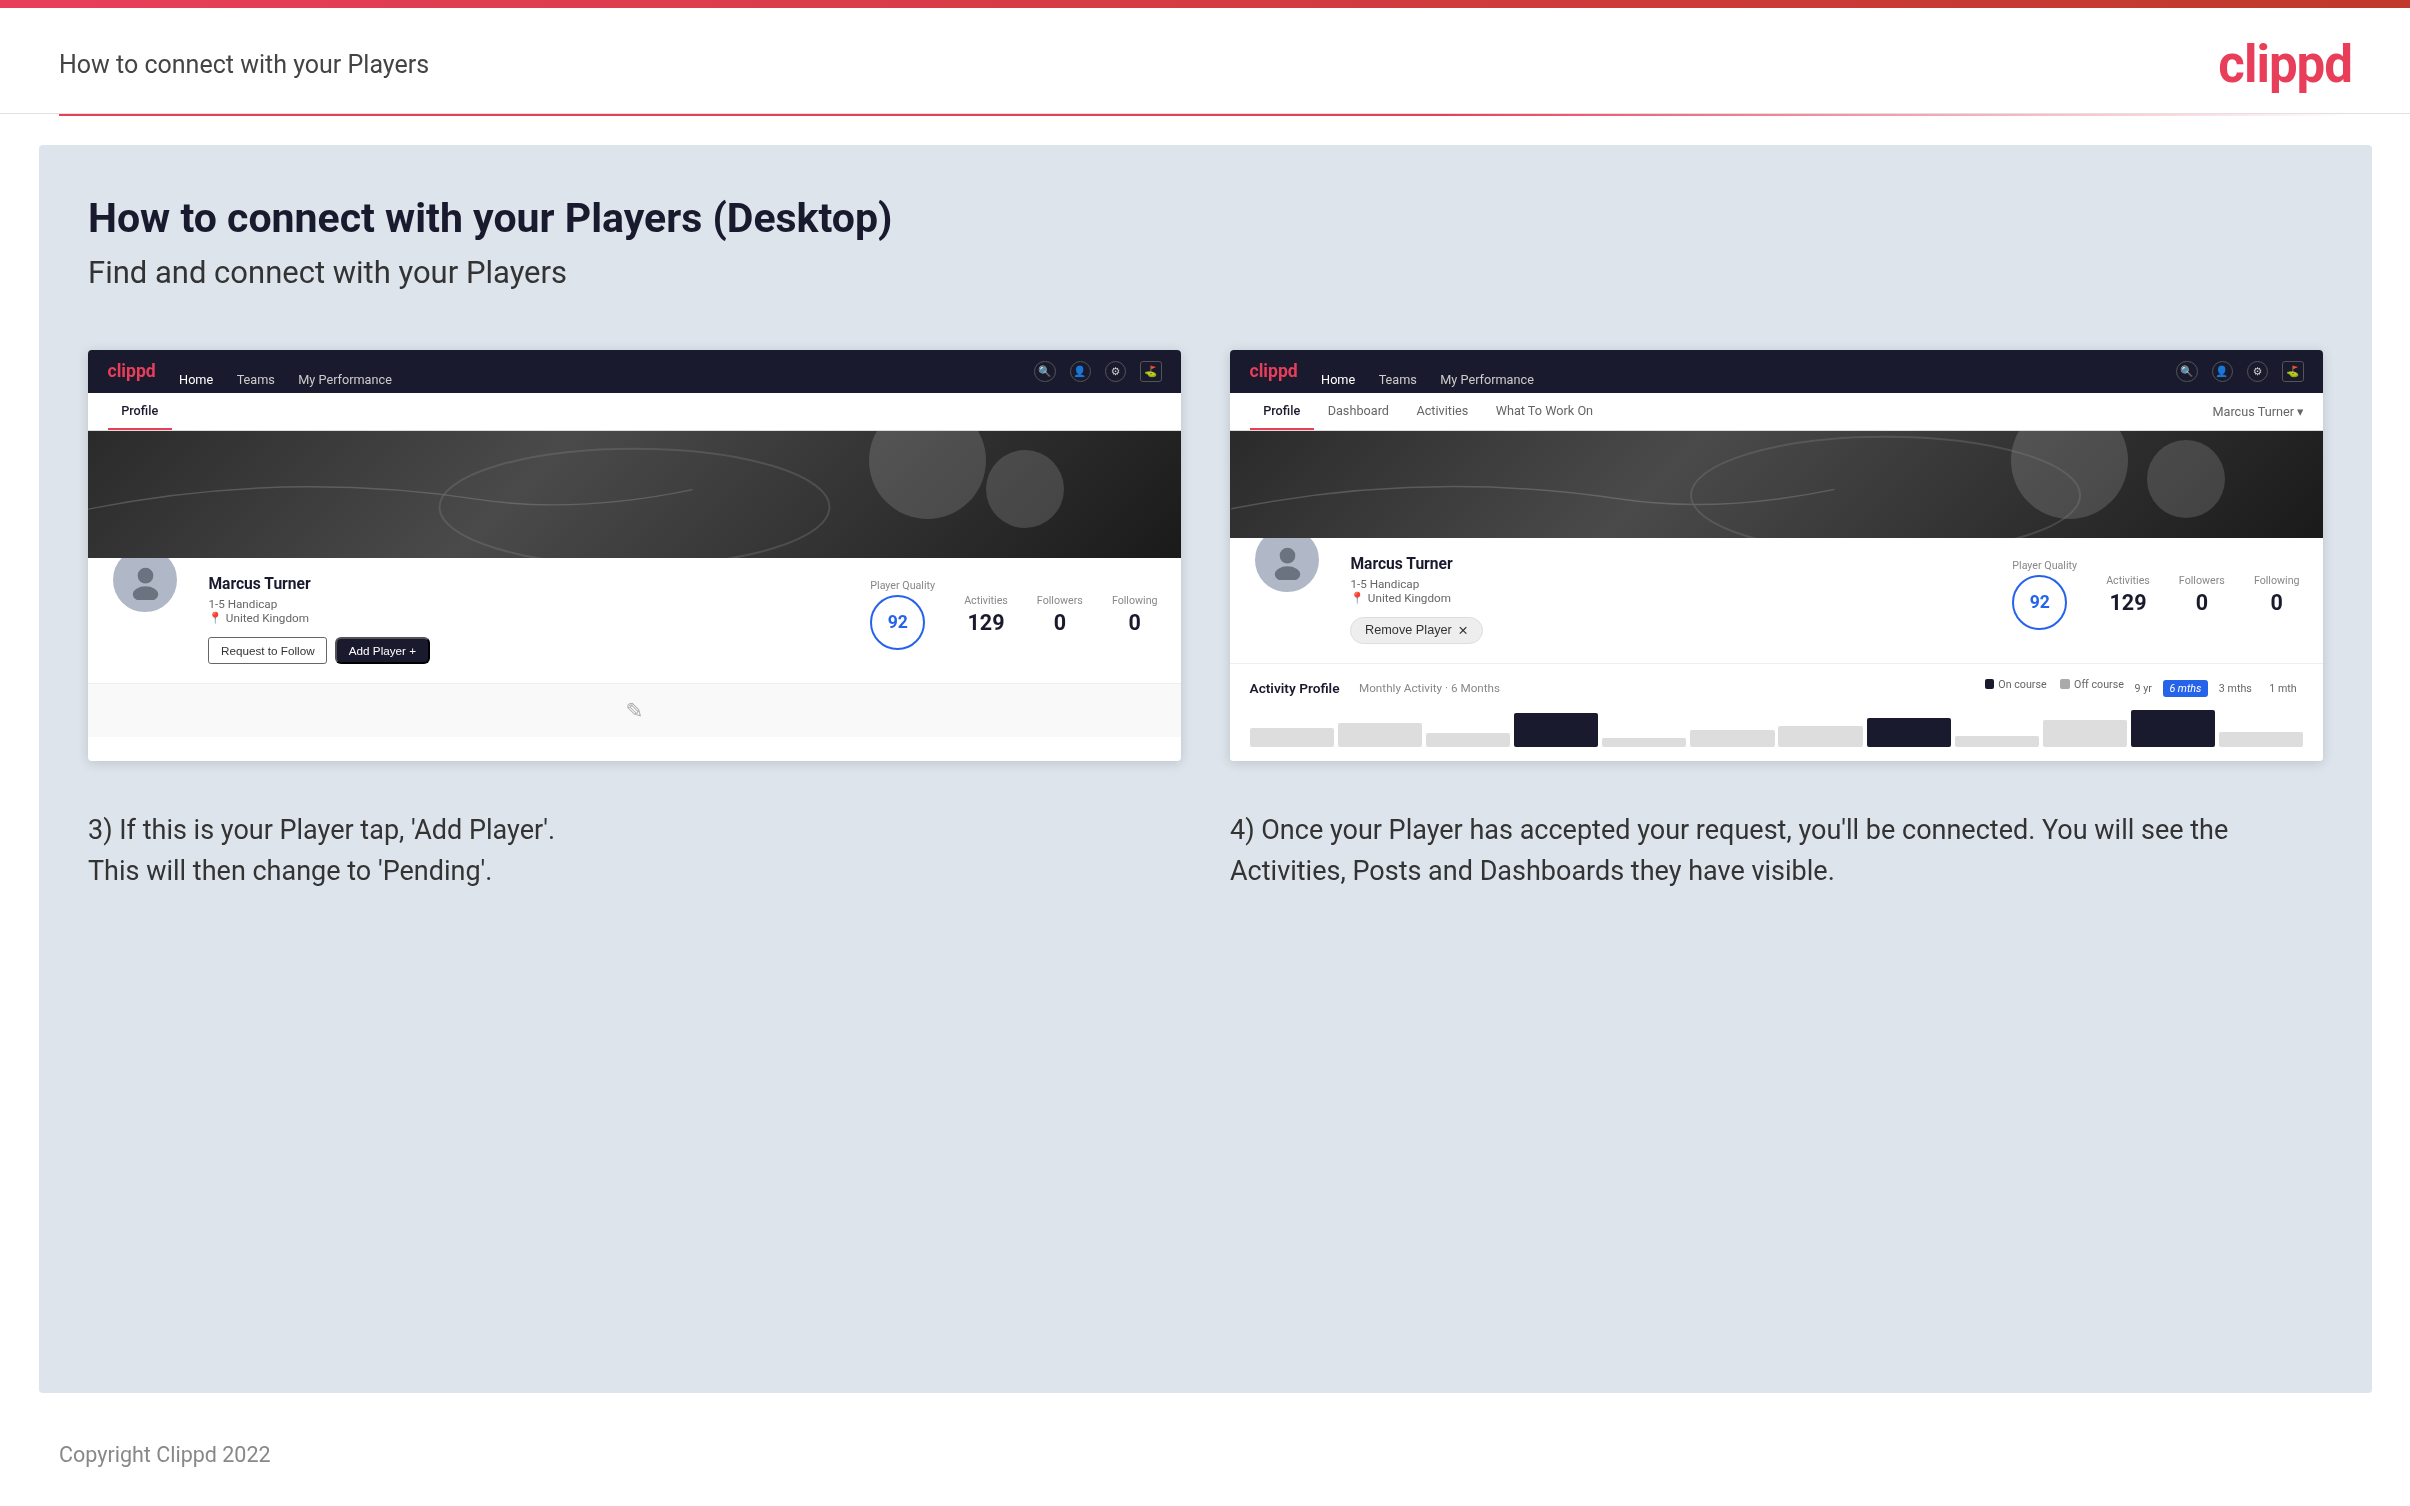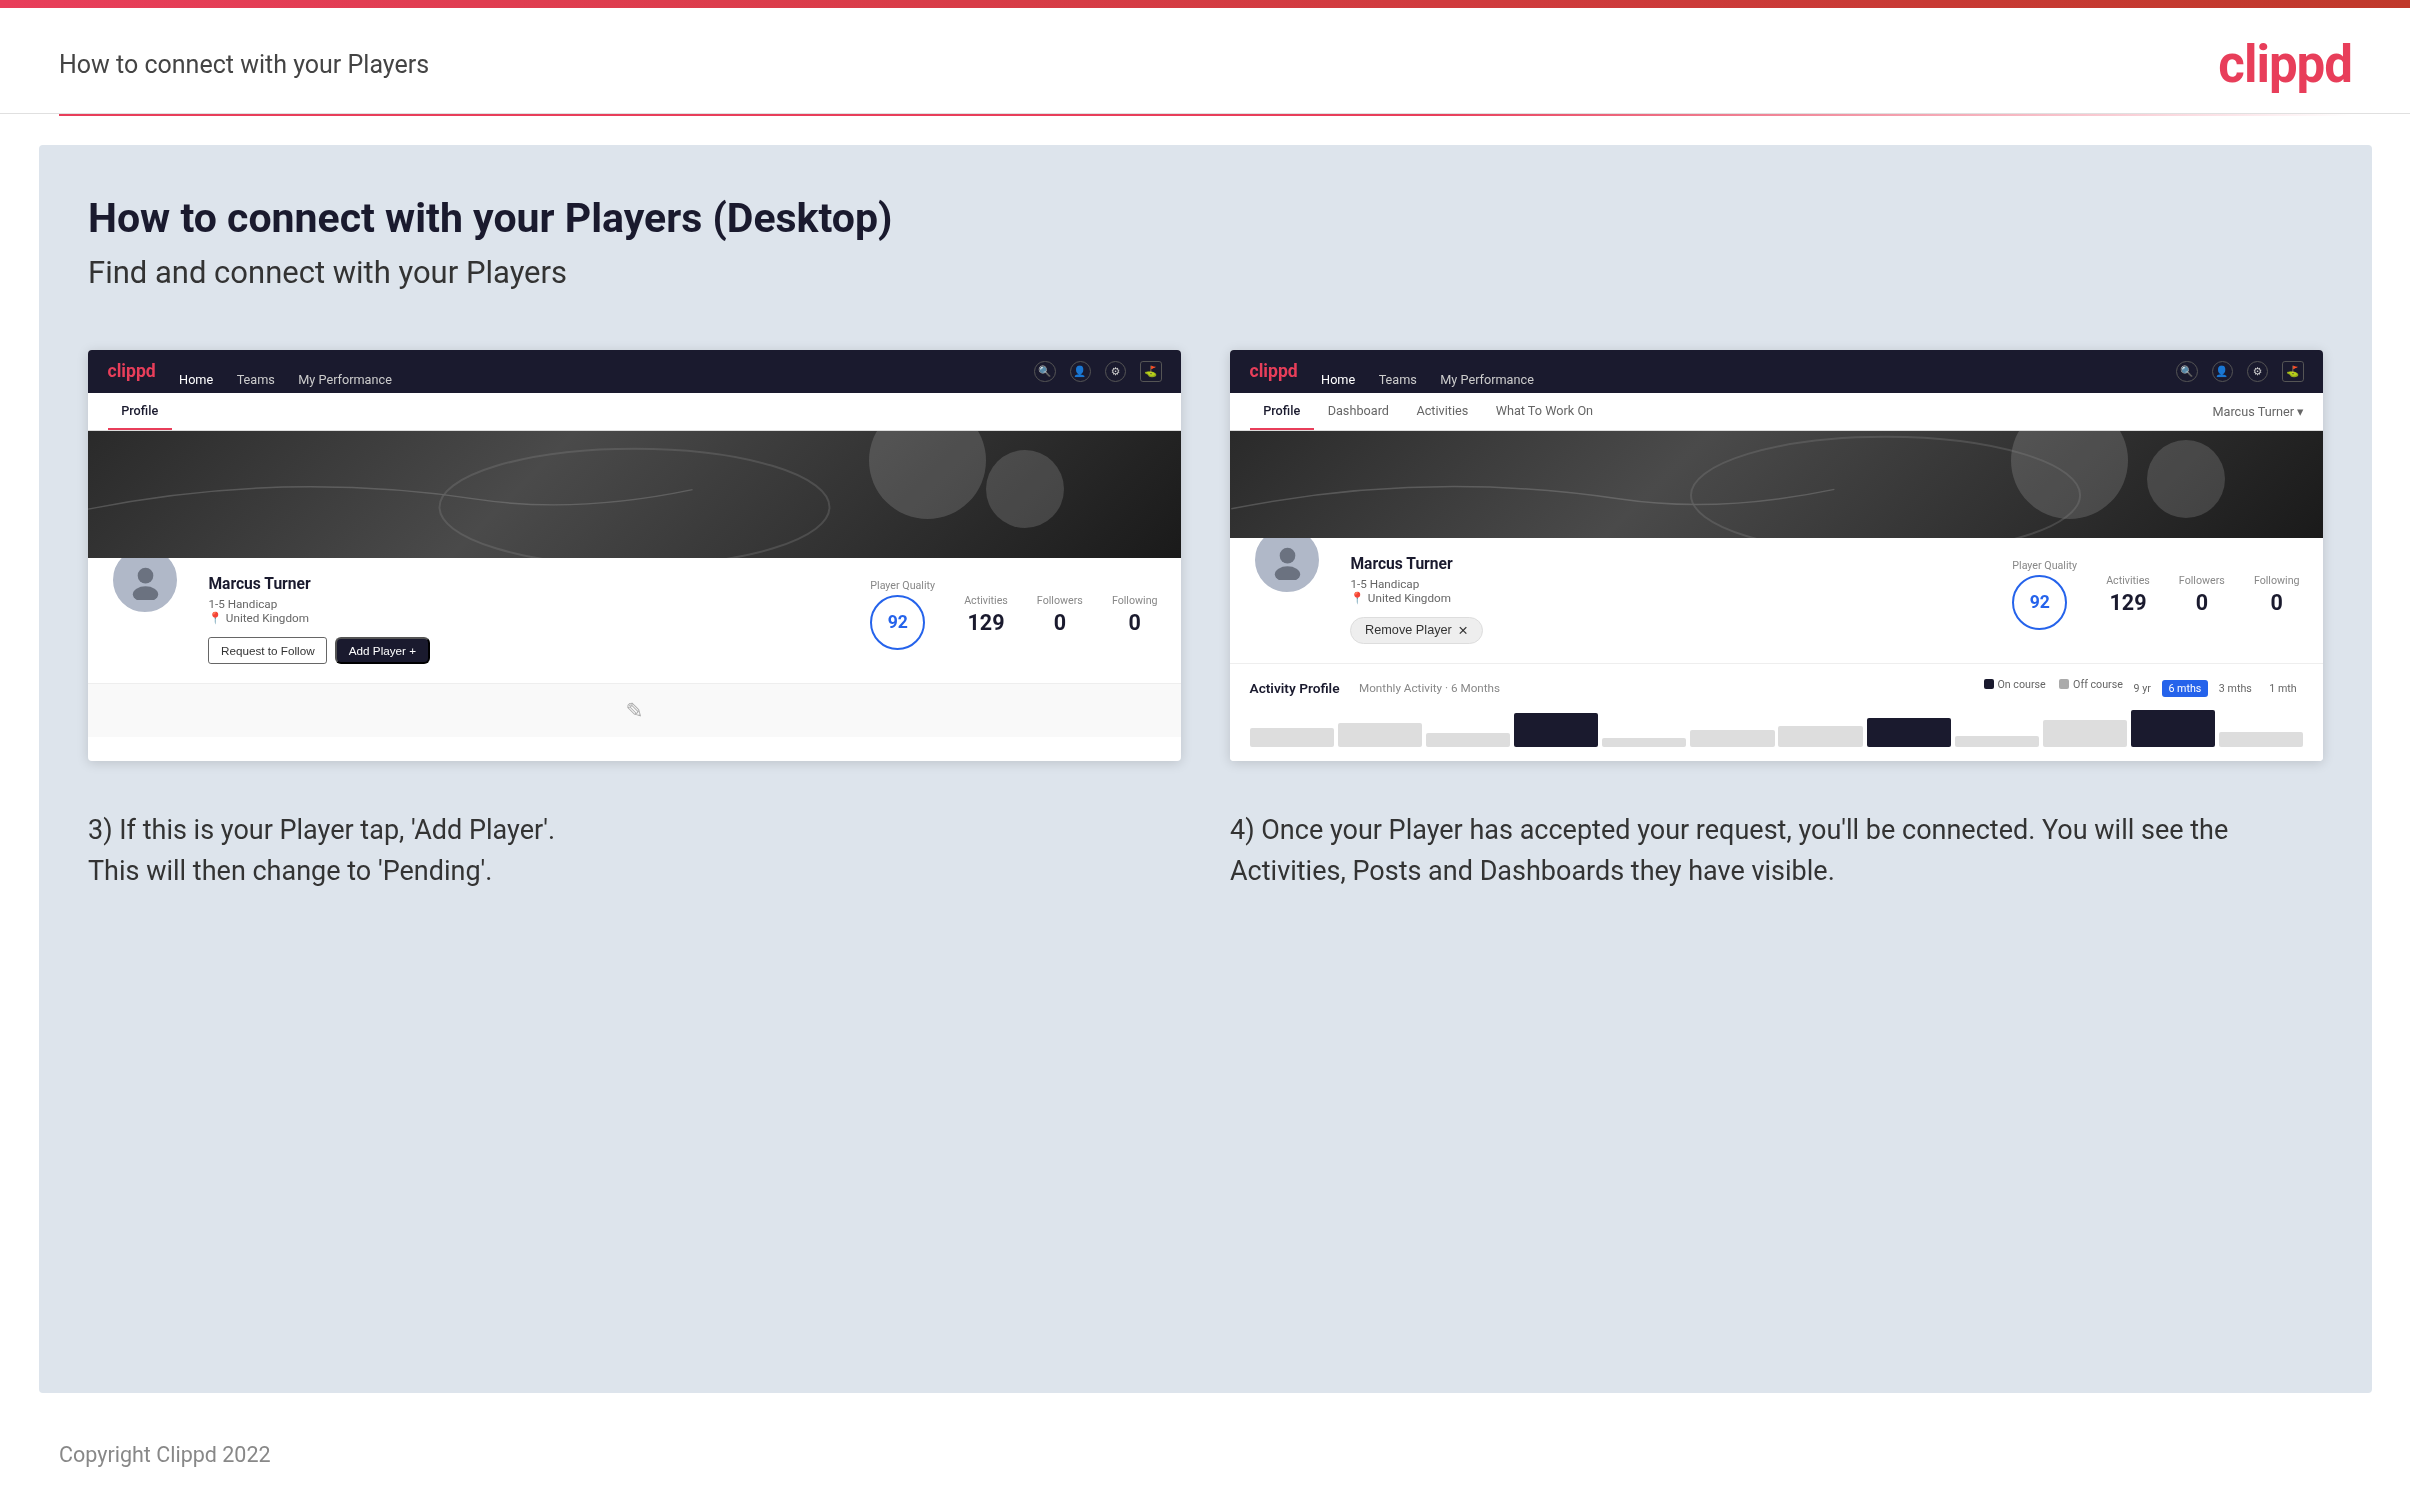--- a/index.html
+++ b/index.html
@@ -328,20 +328,21 @@
     .mock-time-btn {
       font-size: 10.7px;
       padding: 2px 6.8px;
       border-radius: 2.9px;
       color: #666;
       cursor: pointer;
     }
     .mock-time-btn.active {
       background: #2563eb;
       color: #fff;
+      font-style: italic;
     }
     .mock-legend {
       display: flex;
       gap: 13.7px;
       align-items: flex-end;
       margin-bottom: 7.8px;
     }
     .mock-legend-item {
       display: flex;
       align-items: center;

